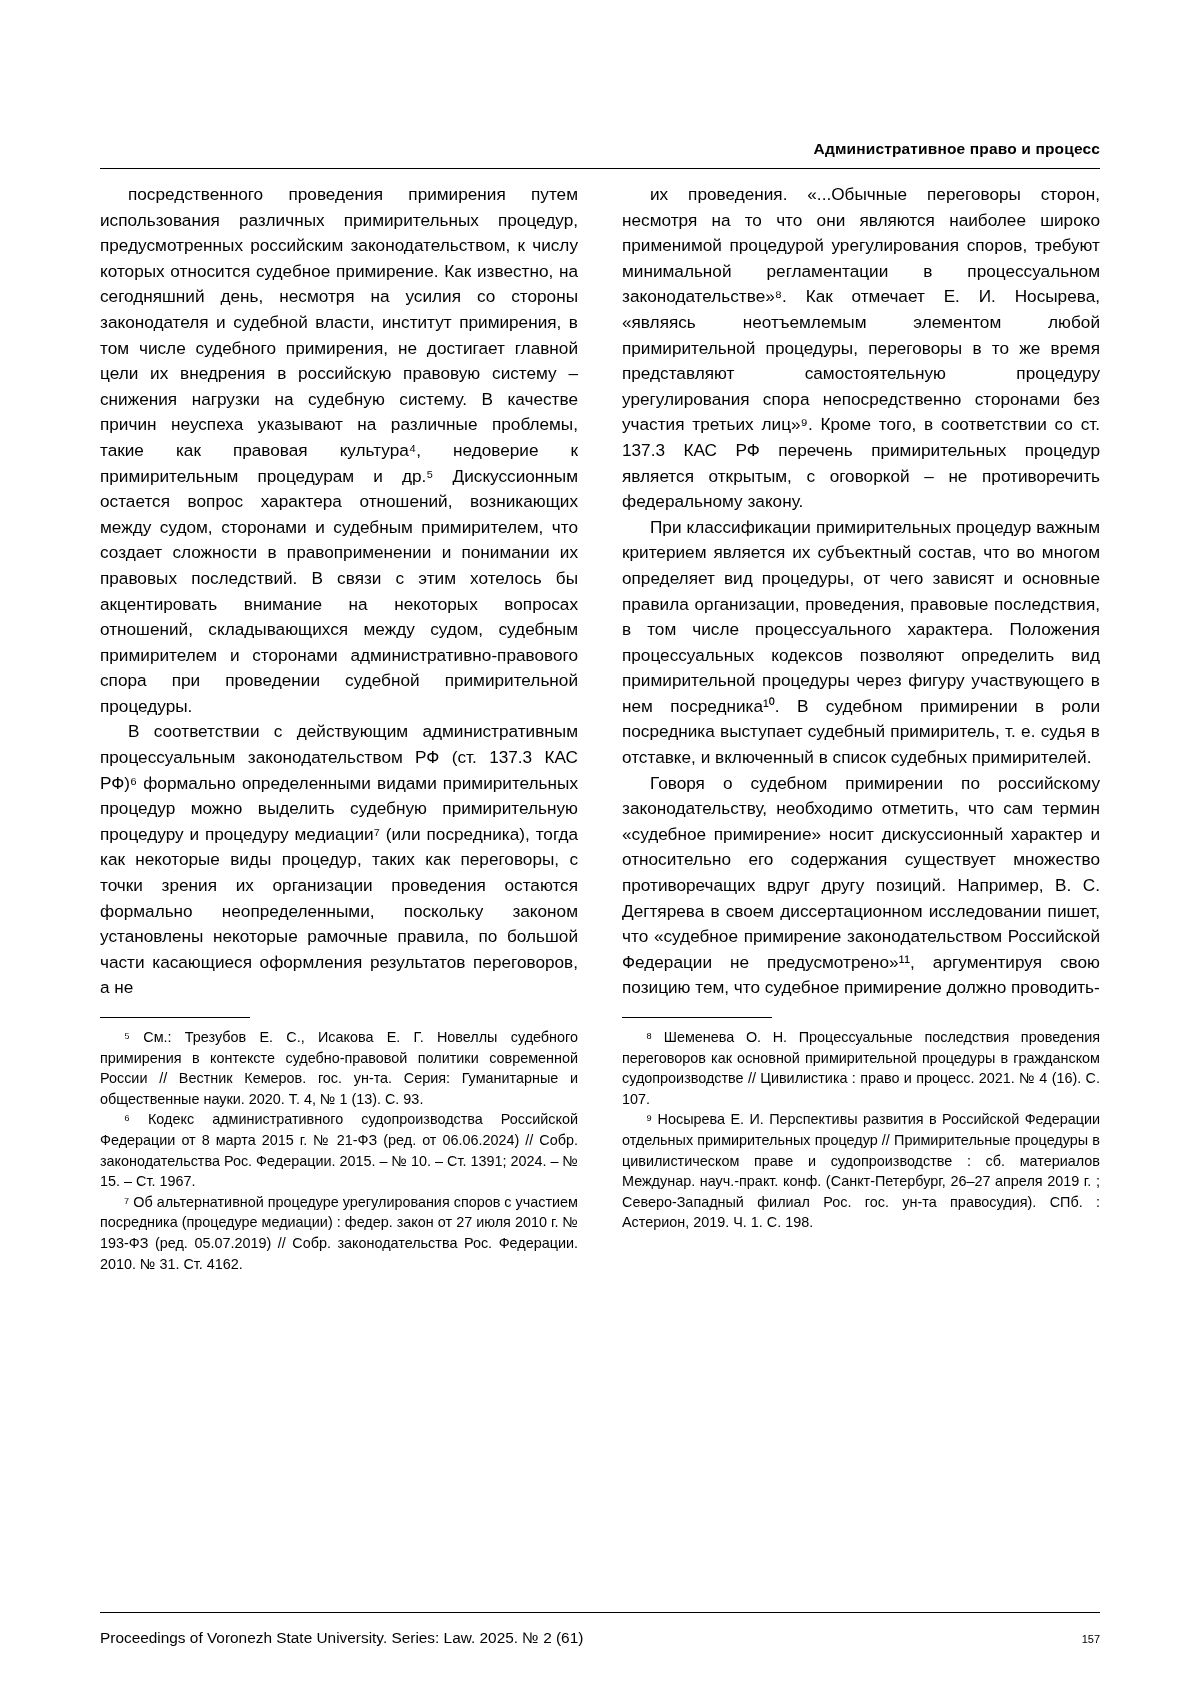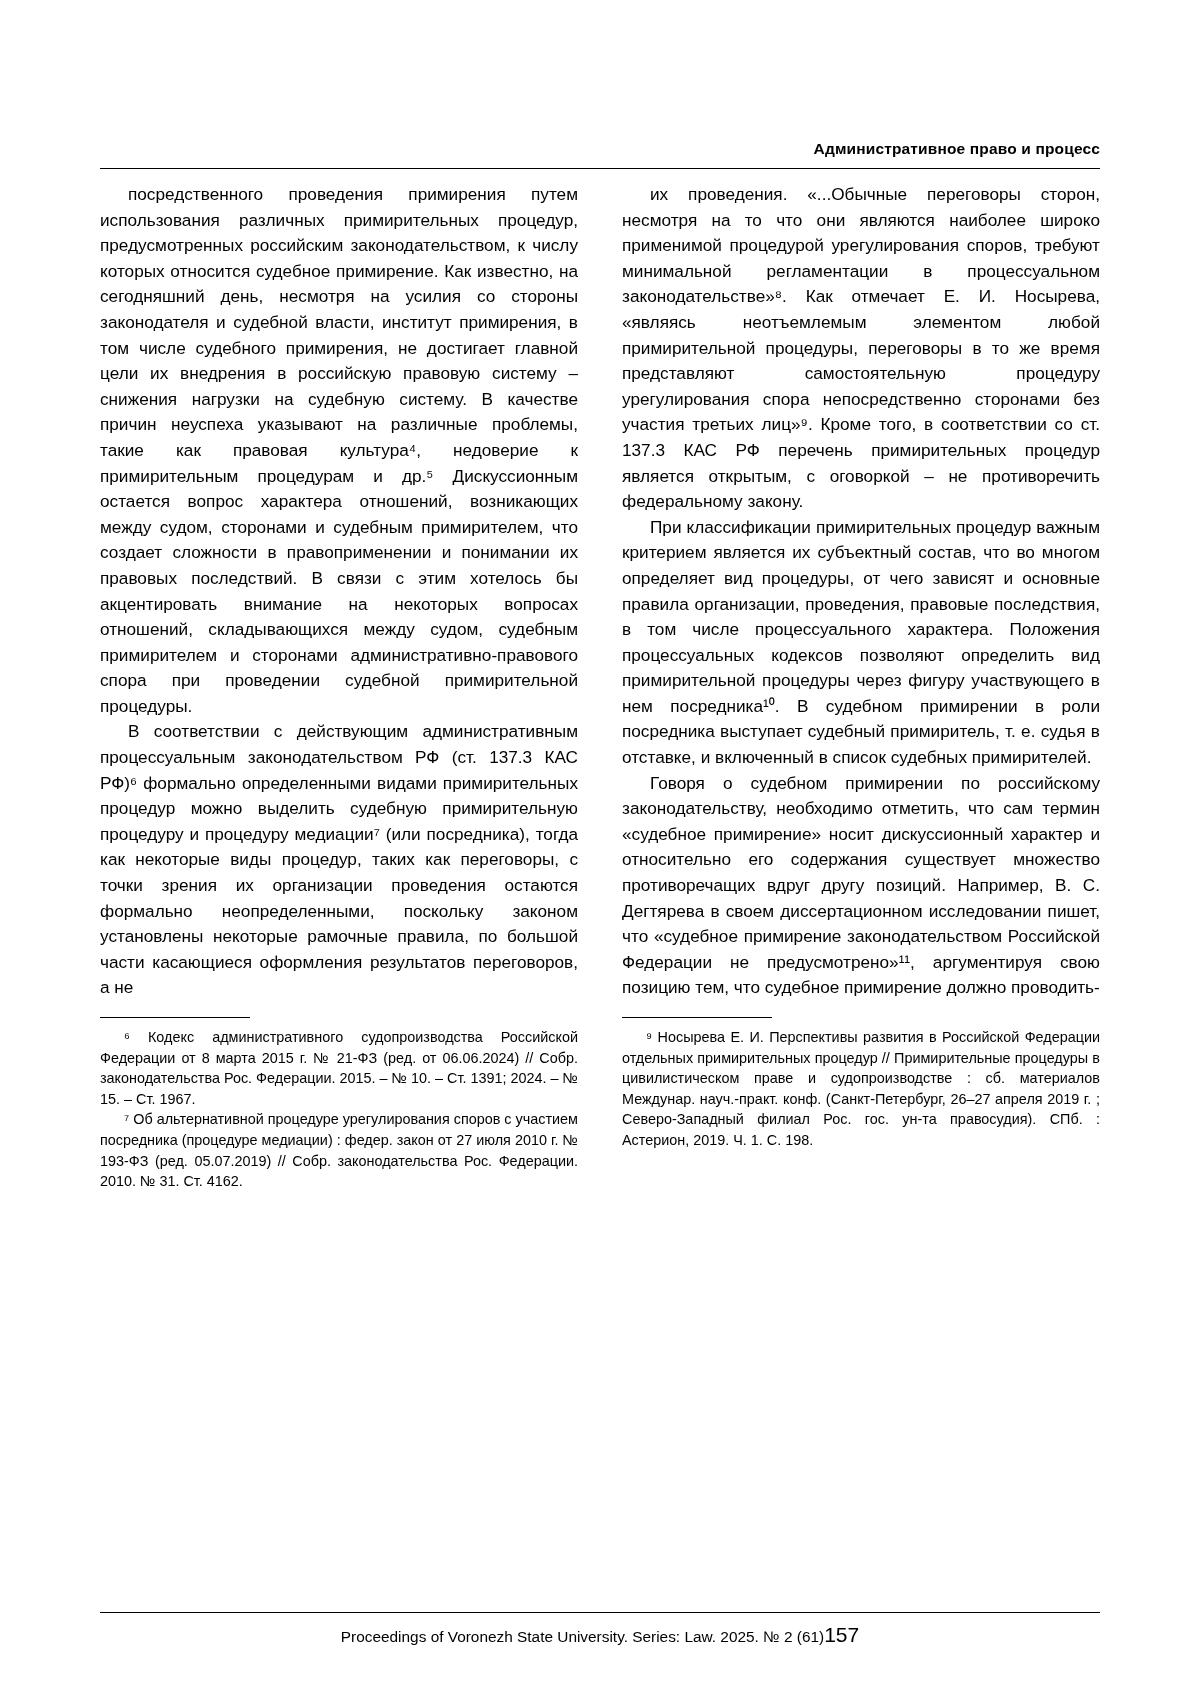--- a/index.html
+++ b/index.html
@@ -87,54 +87,56 @@
     right: 100px;
     bottom: 84px;
     border-top: 1.4px solid #000;
   }
   .footer {
     position: absolute;
     left: 100px;
     right: 100px;
     bottom: 50px;
     display: flex;
-    justify-content: center;
+    justify-content: space-between;
     align-items: baseline;
     font-size: 15.4px;
   }
-  .footer .pageno { font-size: 21px; }
+  .footer .pageno { font-size: 11px; }
 </style>
 </head>
 <body>
 
 <div class="page">
 
   <div class="runhead">Административное право и процесс</div>
   <div class="runhead-rule"></div>
 
   <div class="columns">
 
     <div class="col">
       <p class="body">посредственного проведения примирения путем использования различных примирительных процедур, предусмотренных российским законодательством, к числу которых относится судебное примирение. Как известно, на сегодняшний день, несмотря на усилия со стороны законодателя и судебной власти, институт примирения, в том числе судебного примирения, не достигает главной цели их внедрения в российскую правовую систему – снижения нагрузки на судебную систему. В качестве причин неуспеха указывают на различные проблемы, такие как правовая культура⁴, недоверие к примирительным процедурам и др.⁵ Дискуссионным остается вопрос характера отношений, возникающих между судом, сторонами и судебным примирителем, что создает сложности в правоприменении и понимании их правовых последствий. В связи с этим хотелось бы акцентировать внимание на некоторых вопросах отношений, складывающихся между судом, судебным примирителем и сторонами административно-правового спора при проведении судебной примирительной процедуры.</p>
       <p class="body">В соответствии с действующим административным процессуальным законодательством РФ (ст. 137.3 КАС РФ)⁶ формально определенными видами примирительных процедур можно выделить судебную примирительную процедуру и процедуру медиации⁷ (или посредника), тогда как некоторые виды процедур, таких как переговоры, с точки зрения их организации проведения остаются формально неопределенными, поскольку законом установлены некоторые рамочные правила, по большой части касающиеся оформления результатов переговоров, а не</p>
 
       <div class="fn-block">
         <div class="fn-rule"></div>
+        <p class="fn">⁵ См.: Трезубов Е. С., Исакова Е. Г. Новеллы судебного примирения в контексте судебно-правовой политики современной России // Вестник Кемеров. гос. ун-та. Серия: Гуманитарные и общественные науки. 2020. Т. 4, № 1 (13). С. 93.</p>
         <p class="fn">⁶ Кодекс административного судопроизводства Российской Федерации от 8 марта 2015 г. № 21-ФЗ (ред. от 06.06.2024) // Собр. законодательства Рос. Федерации. 2015. – № 10. – Ст. 1391; 2024. – № 15. – Ст. 1967.</p>
         <p class="fn">⁷ Об альтернативной процедуре урегулирования споров с участием посредника (процедуре медиации) : федер. закон от 27 июля 2010 г. № 193-ФЗ (ред. 05.07.2019) // Собр. законодательства Рос. Федерации. 2010. № 31. Ст. 4162.</p>
       </div>
     </div>
 
     <div class="col">
       <p class="body">их проведения. «...Обычные переговоры сторон, несмотря на то что они являются наиболее широко применимой процедурой урегулирования споров, требуют минимальной регламентации в процессуальном законодательстве»⁸. Как отмечает Е. И. Носырева, «являясь неотъемлемым элементом любой примирительной процедуры, переговоры в то же время представляют самостоятельную процедуру урегулирования спора непосредственно сторонами без участия третьих лиц»⁹. Кроме того, в соответствии со ст. 137.3 КАС РФ перечень примирительных процедур является открытым, с оговоркой – не противоречить федеральному закону.</p>
       <p class="body">При классификации примирительных процедур важным критерием является их субъектный состав, что во многом определяет вид процедуры, от чего зависят и основные правила организации, проведения, правовые последствия, в том числе процессуального характера. Положения процессуальных кодексов позволяют определить вид примирительной процедуры через фигуру участвующего в нем посредника¹⁰. В судебном примирении в роли посредника выступает судебный примиритель, т. е. судья в отставке, и включенный в список судебных примирителей.</p>
       <p class="body">Говоря о судебном примирении по российскому законодательству, необходимо отметить, что сам термин «судебное примирение» носит дискуссионный характер и относительно его содержания существует множество противоречащих вдруг другу позиций. Например, В. С. Дегтярева в своем диссертационном исследовании пишет, что «судебное примирение законодательством Российской Федерации не предусмотрено»¹¹, аргументируя свою позицию тем, что судебное примирение должно проводить-</p>
 
       <div class="fn-block">
         <div class="fn-rule"></div>
+        <p class="fn">⁸ Шеменева О. Н. Процессуальные последствия проведения переговоров как основной примирительной процедуры в гражданском судопроизводстве // Цивилистика : право и процесс. 2021. № 4 (16). С. 107.</p>
         <p class="fn">⁹ Носырева Е. И. Перспективы развития в Российской Федерации отдельных примирительных процедур // Примирительные процедуры в цивилистическом праве и судопроизводстве : сб. материалов Междунар. науч.-практ. конф. (Санкт-Петербург, 26–27 апреля 2019 г. ; Северо-Западный филиал Рос. гос. ун-та правосудия). СПб. : Астерион, 2019. Ч. 1. С. 198.</p>
       </div>
     </div>
 
   </div>
 
   <div class="footer-rule"></div>
   <div class="footer">
     <span>Proceedings of Voronezh State University. Series: Law. 2025. № 2 (61)</span>
     <span class="pageno">157</span>

